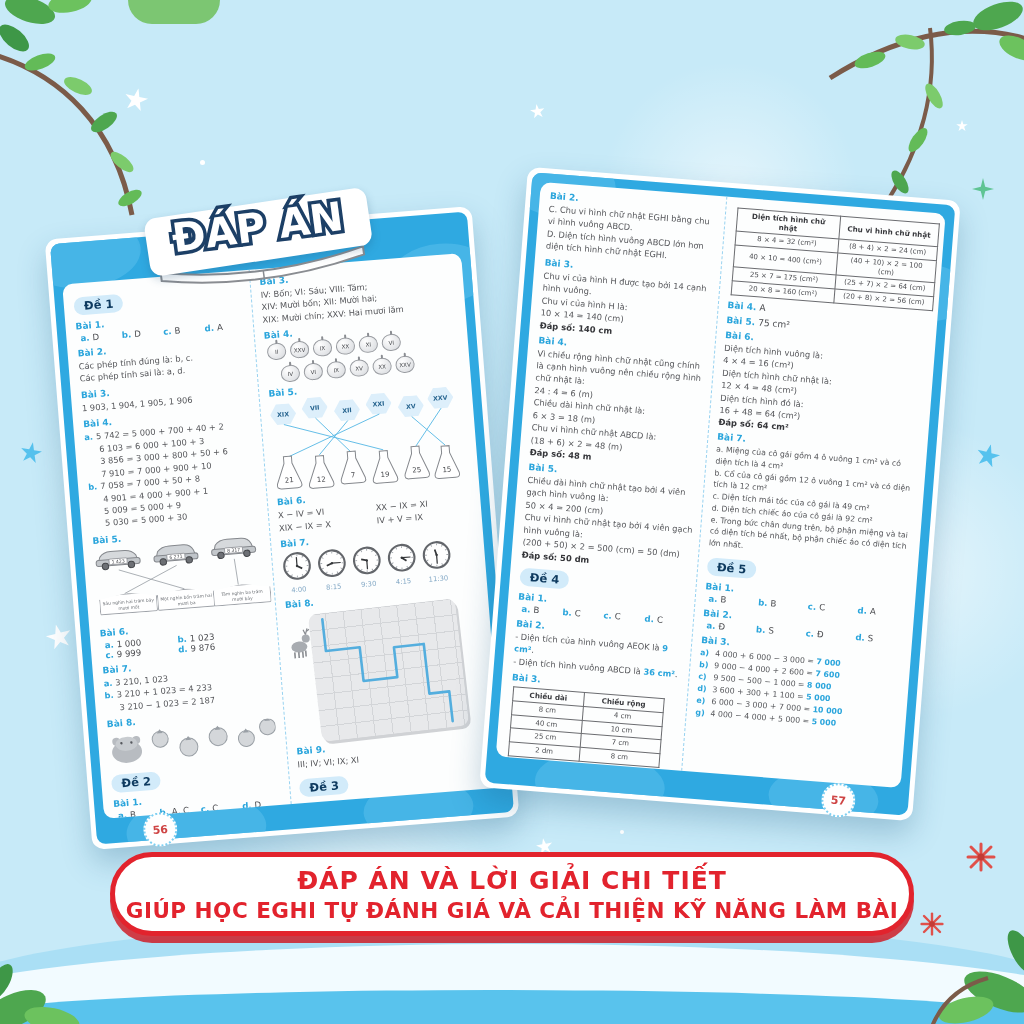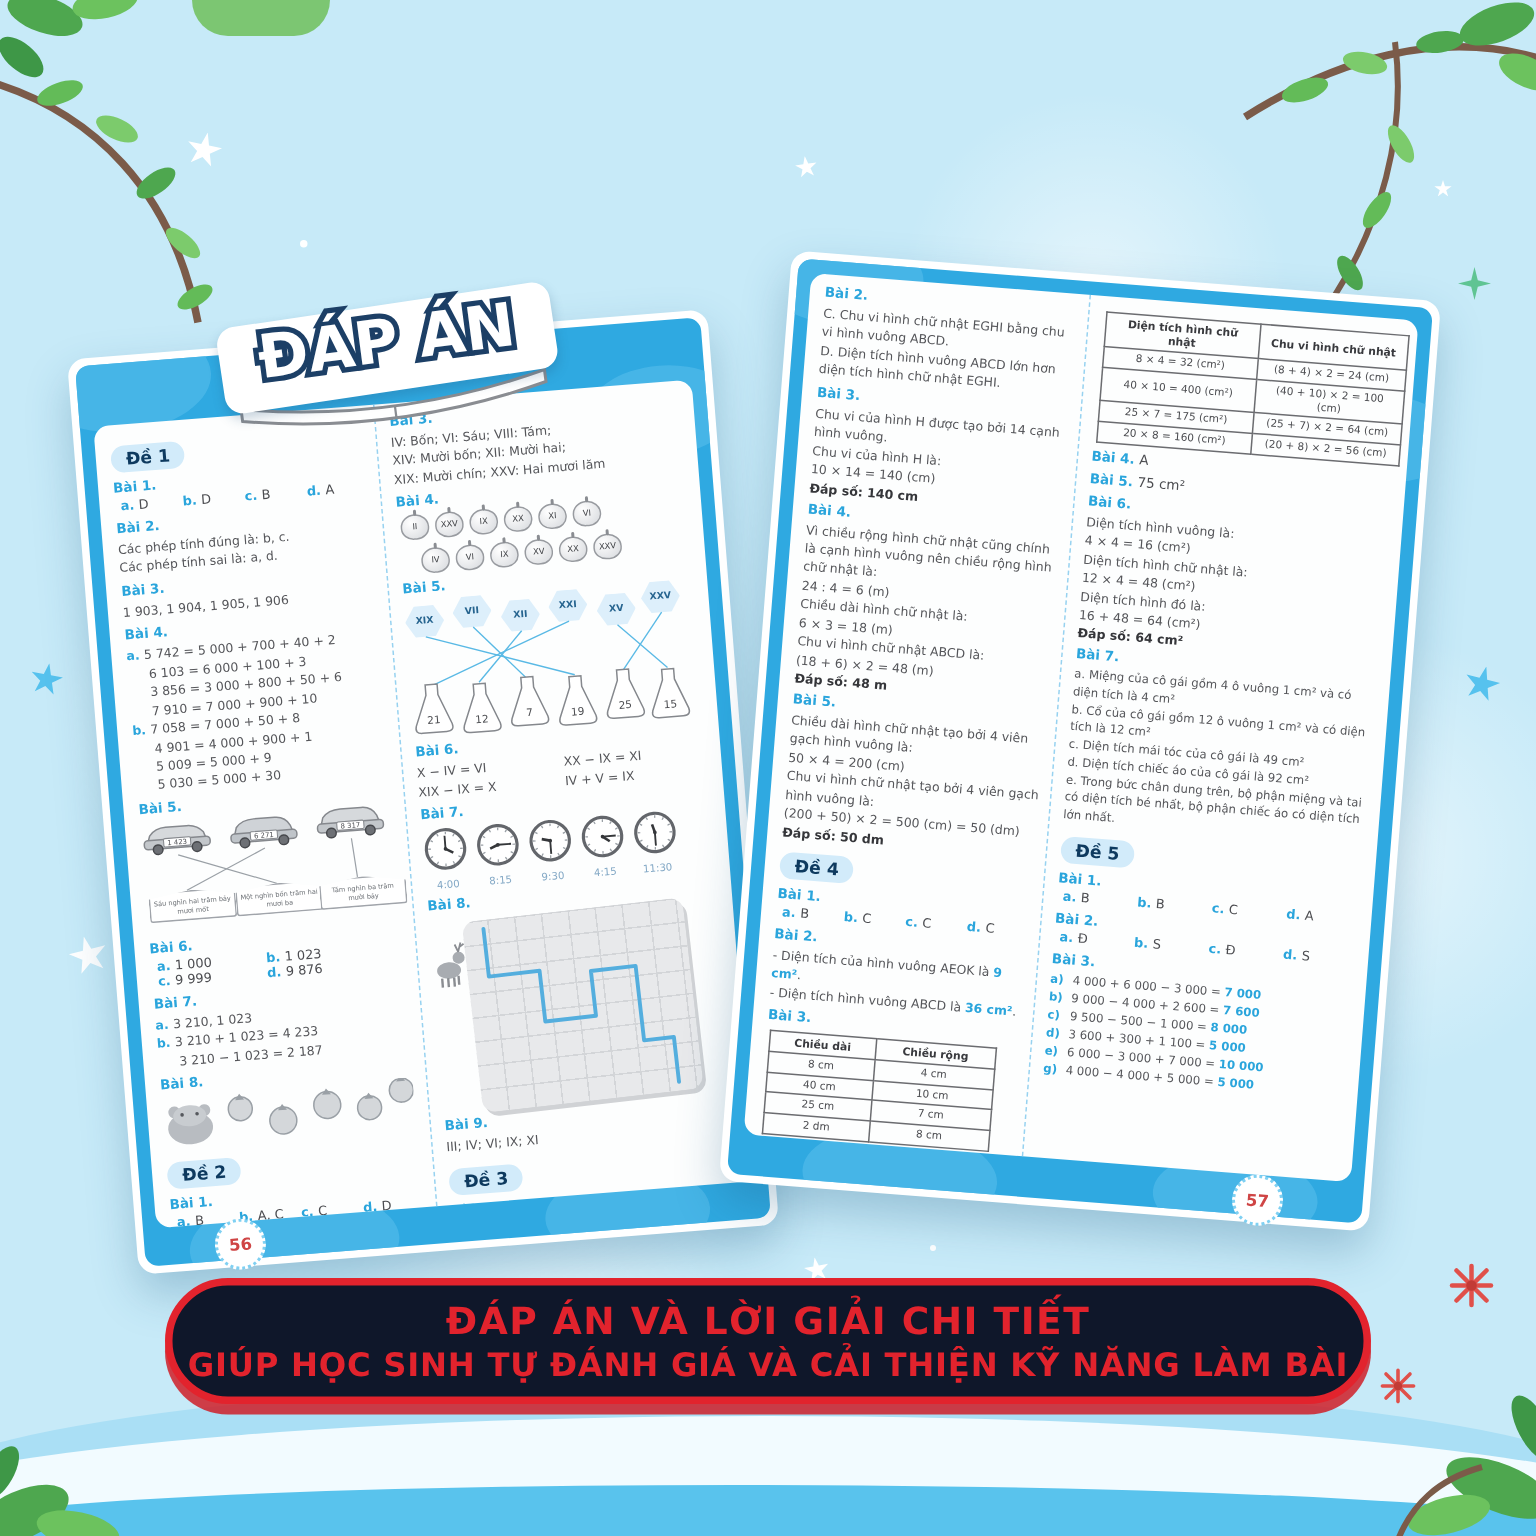--- a/index.html
+++ b/index.html
@@ -65,21 +65,21 @@
   .apple::before{content:"";position:absolute;top:-4px;left:8px;width:1.8px;height:4px;background:#8a8d92;border-radius:1px}
   .hex{position:absolute;width:26px;height:21px;clip-path:polygon(25% 0,75% 0,100% 50%,75% 100%,25% 100%,0 50%);
        background:#ddeffb;color:#26648f;font-size:6.2px;font-weight:bold;display:flex;align-items:center;justify-content:center}
   .clkrow{display:flex;gap:5px;margin-top:3px}
   .clklabel{font-size:6.8px;color:#84a9c6;text-align:center;margin-top:1px}
   .maze{width:148px;height:128px;background:#e8e9eb;border-radius:9px;transform:rotate(-2deg);position:relative;
         margin:4px 0 0 24px;box-shadow:2px 3px 0 #d0d2d5;
         background-image:repeating-linear-gradient(0deg,rgba(0,0,0,0) 0 15px,#d3d5d8 15px 16px),
                          repeating-linear-gradient(90deg,rgba(0,0,0,0) 0 17px,#d3d5d8 17px 18px)}
   
-  .banner{position:absolute;left:110px;top:852px;width:804px;height:84px;background:#0f172a;border:5px solid #e2232d;
+  .banner{position:absolute;left:110px;top:852px;width:804px;height:84px;background:#ffffff;border:5px solid #e2232d;
           border-radius:42px;box-shadow:0 7px 0 rgba(207,30,40,.85);z-index:8;
           display:flex;flex-direction:column;align-items:center;justify-content:center;box-sizing:border-box}
   .bl1{color:#e2232d;font-weight:900;font-size:25px;letter-spacing:1px}
   .bl2{color:#e2232d;font-weight:900;font-size:21.5px;letter-spacing:.5px;margin-top:3px}
   svg text{font-family:"DejaVu Sans","Liberation Sans",sans-serif}
 </style>
 </head>
 <body>
 
 <div class="stage">
@@ -612,16 +612,16 @@
           <div class="eqrow"><span class="k">e)</span><span>6 000 − 3 000 + 7 000 =</span>&nbsp;<span class="res">10 000</span></div>
           <div class="eqrow"><span class="k">g)</span><span>4 000 − 4 000 + 5 000 =</span>&nbsp;<span class="res">5 000</span></div>
         </div>
       </div>
     </div>
     <div class="pagenum">57</div>
   </div>
 
   <div class="banner">
     <div class="bl1">ĐÁP ÁN VÀ LỜI GIẢI CHI TIẾT</div>
-    <div class="bl2">GIÚP HỌC SINH TỰ ĐÁNH GIÁ VÀ CẢI THIỆN KỸ NĂNG LÀM BÀI</div>
+    <div class="bl2">GIÚP HỌC EGHI TỰ ĐÁNH GIÁ VÀ CẢI THIỆN KỸ NĂNG LÀM BÀI</div>
   </div>
 
 </div>
 
 </body></html>

